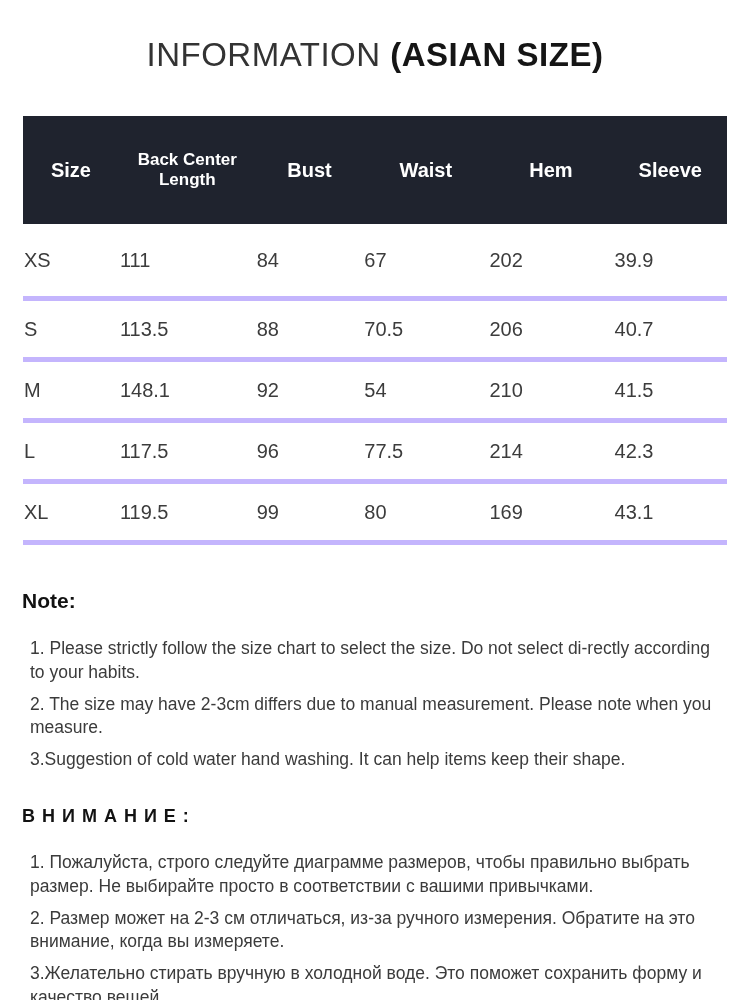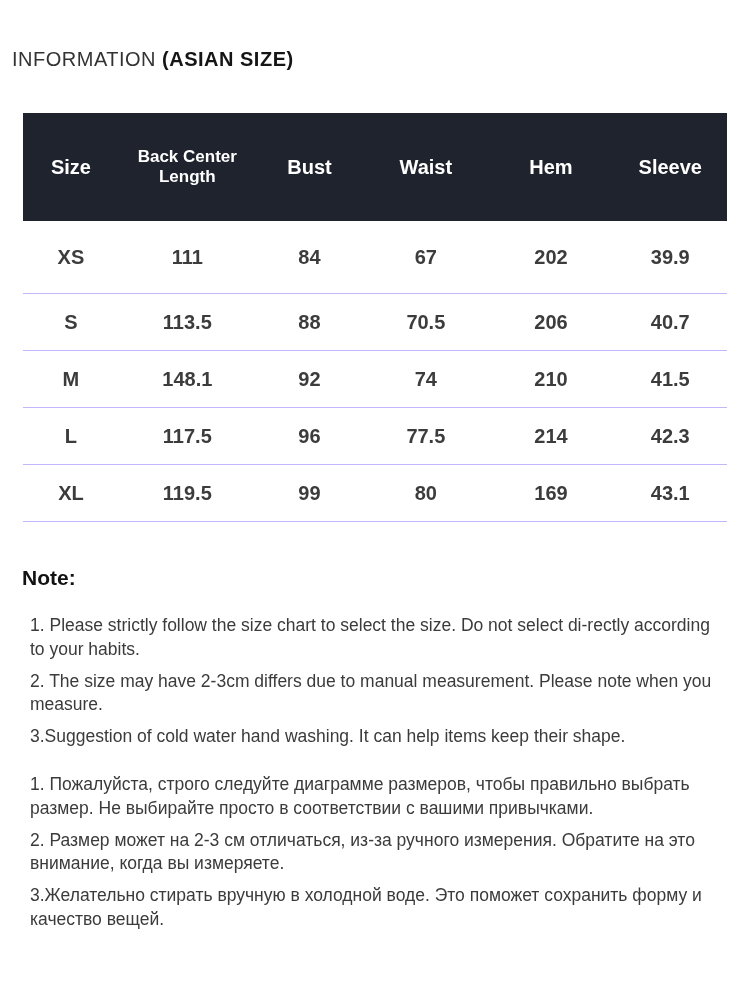--- a/index.html
+++ b/index.html
@@ -5,26 +5,26 @@
   html, body { margin: 0; padding: 0; }
   body {
     width: 750px;
     background: #ffffff;
     font-family: "Liberation Sans", "DejaVu Sans", sans-serif;
     color: #333333;
   }
   .page { width: 750px; padding: 36px 0 46px; }
 
   .title {
-    text-align: left;
-    font-size: 20px;
+    text-align: center;
+    font-size: 33px;
     letter-spacing: 0.5px;
     color: #333333;
     font-weight: 400;
-    margin: 12px;
+    margin: 0;
   }
   .title-bold { font-weight: 700; color: #151515; }
 
   .size-table {
     width: 704px;
     margin: 42px auto 0;
     border-collapse: collapse;
     table-layout: fixed;
   }
   .size-table thead th {
@@ -33,26 +33,26 @@
     font-size: 20px;
     font-weight: 700;
     height: 84px;
     text-align: center;
     vertical-align: middle;
     padding: 12px;
   }
   .size-table thead th.col-bcl { font-size: 17px; line-height: 1.2; }
   .size-table thead th .wrap { display: inline-block; max-width: 112px; }
   .size-table tbody td {
-    text-align: center;
+    text-align: left;
     font-size: 20px;
     color: #3c3c3c;
     height: 54px;
-    border-bottom: 1px solid #c4b5fd;
-    font-weight: 700;
+    border-bottom: 5px solid #c4b5fd;
+    font-weight: 400;
   }
   .size-table tbody tr:first-child td { height: 70px; }
   .col-size   { width: 13%; }
   .col-bcl    { width: 20%; }
   .col-bust   { width: 15%; }
   .col-waist  { width: 18%; }
   .col-hem    { width: 18%; }
   .col-sleeve { width: 16%; }
 
   .notes { padding: 0 22px; }
@@ -109,21 +109,21 @@
           <td>113.5</td>
           <td>88</td>
           <td>70.5</td>
           <td>206</td>
           <td>40.7</td>
         </tr>
         <tr>
           <td>M</td>
           <td>148.1</td>
           <td>92</td>
-          <td>74</td>
+          <td>54</td>
           <td>210</td>
           <td>41.5</td>
         </tr>
         <tr>
           <td>L</td>
           <td>117.5</td>
           <td>96</td>
           <td>77.5</td>
           <td>214</td>
           <td>42.3</td>
@@ -140,20 +140,21 @@
   </table>
 
   <div class="notes">
     <div class="note-heading">Note:</div>
     <div class="note-list">
         <p class="note-line">1. Please strictly follow the size chart  to select the size. Do not select di-rectly according to your habits.</p>
         <p class="note-line">2. The size may have 2-3cm differs due to manual measurement. Please note when you measure.</p>
         <p class="note-line">3.Suggestion of cold water hand washing. It can help items keep their shape.</p>
       </div>
 
+    <div class="attention-heading">ВНИМАНИЕ:</div>
     <div class="note-list">
         <p class="note-line">1. Пожалуйста, строго следуйте диаграмме размеров, чтобы правильно выбрать размер. Не выбирайте просто в соответствии с вашими привычками.</p>
         <p class="note-line">2. Размер может на 2-3 см отличаться, из-за ручного измерения. Обратите на это внимание, когда вы измеряете.</p>
         <p class="note-line">3.Желательно стирать вручную в холодной воде. Это поможет сохранить форму и качество вещей.</p>
       </div>
   </div>
 
 </div>
 
 </body></html>

